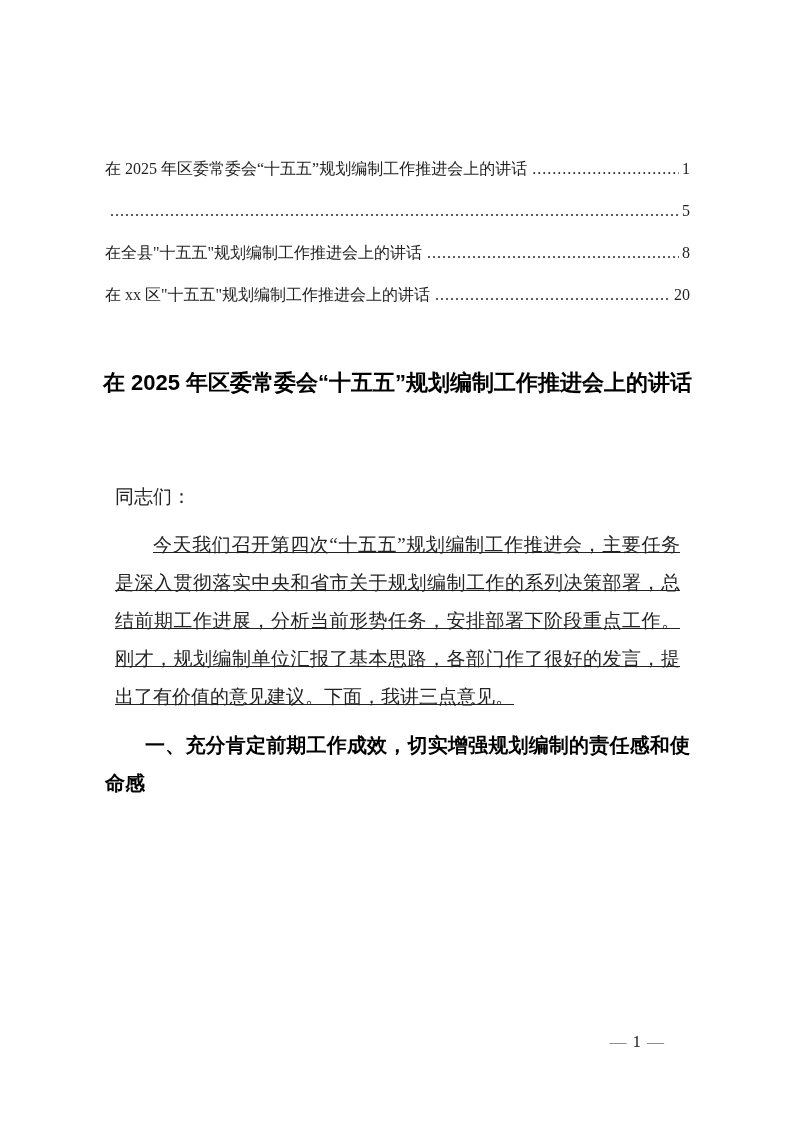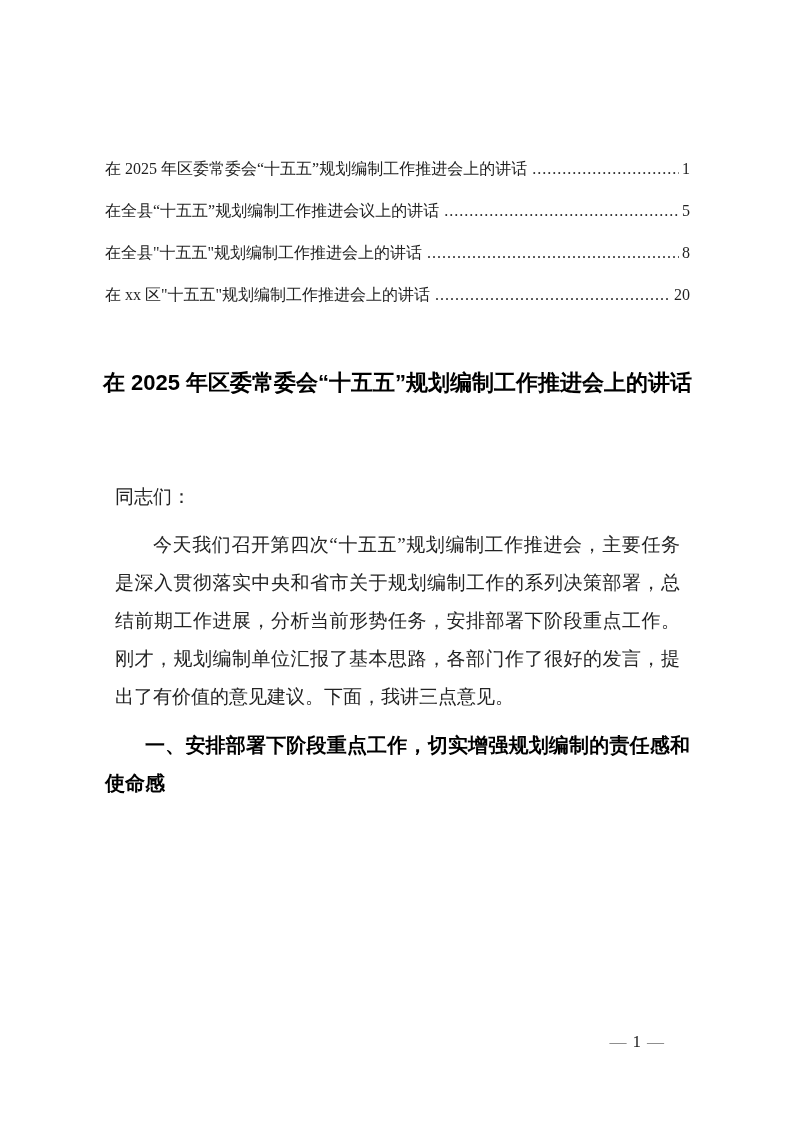--- a/index.html
+++ b/index.html
@@ -76,20 +76,21 @@
     line-height: 38px;
     text-align: justify;
     text-justify: inter-character;
     color: #232323;
   }
   .doc-body p {
     margin: 10px;
   }
   .para {
     text-indent: 2em;
+    text-decoration: underline;
   }
   .section-heading {
     margin: 0;
     text-indent: 2em;
     font-family: "Liberation Sans", "DejaVu Sans", sans-serif;
     font-size: 20px;
     font-weight: 700;
     line-height: 38px;
     color: #000000;
     text-align: justify;
@@ -118,41 +119,40 @@
 
 <div class="page">
 
   <nav class="toc">
     <div class="toc-row">
       <span class="toc-title">在 2025 年区委常委会“十五五”规划编制工作推进会上的讲话</span>
       <span class="toc-leader">........................................................................................................................................................................</span>
       <span class="toc-page">1</span>
     </div>
     <div class="toc-row">
-      <span class="toc-title">在全县“十五五”规划编制工作推进会议上的讲话</span>
       <span class="toc-leader">........................................................................................................................................................................</span>
       <span class="toc-page">5</span>
     </div>
     <div class="toc-row">
       <span class="toc-title">在全县"十五五"规划编制工作推进会上的讲话</span>
       <span class="toc-leader">........................................................................................................................................................................</span>
       <span class="toc-page">8</span>
     </div>
     <div class="toc-row">
       <span class="toc-title">在 xx 区"十五五"规划编制工作推进会上的讲话</span>
       <span class="toc-leader">........................................................................................................................................................................</span>
       <span class="toc-page">20</span>
     </div>
   </nav>
 
   <h1 class="doc-title">在 2025 年区委常委会“十五五”规划编制工作推进会上的讲话</h1>
 
   <div class="doc-body">
     <p class="salutation">同志们：</p>
     <p class="para">今天我们召开第四次“十五五”规划编制工作推进会，主要任务是深入贯彻落实中央和省市关于规划编制工作的系列决策部署，总结前期工作进展，分析当前形势任务，安排部署下阶段重点工作。刚才，规划编制单位汇报了基本思路，各部门作了很好的发言，提出了有价值的意见建议。下面，我讲三点意见。</p>
-    <h2 class="section-heading">一、安排部署下阶段重点工作，切实增强规划编制的责任感和使命感</h2>
+    <h2 class="section-heading">一、充分肯定前期工作成效，切实增强规划编制的责任感和使命感</h2>
   </div>
 
   <div class="footer">
     <span class="dash">—</span><span class="num">1</span><span class="dash">—</span>
   </div>
 
 </div>
 
 </body></html>

